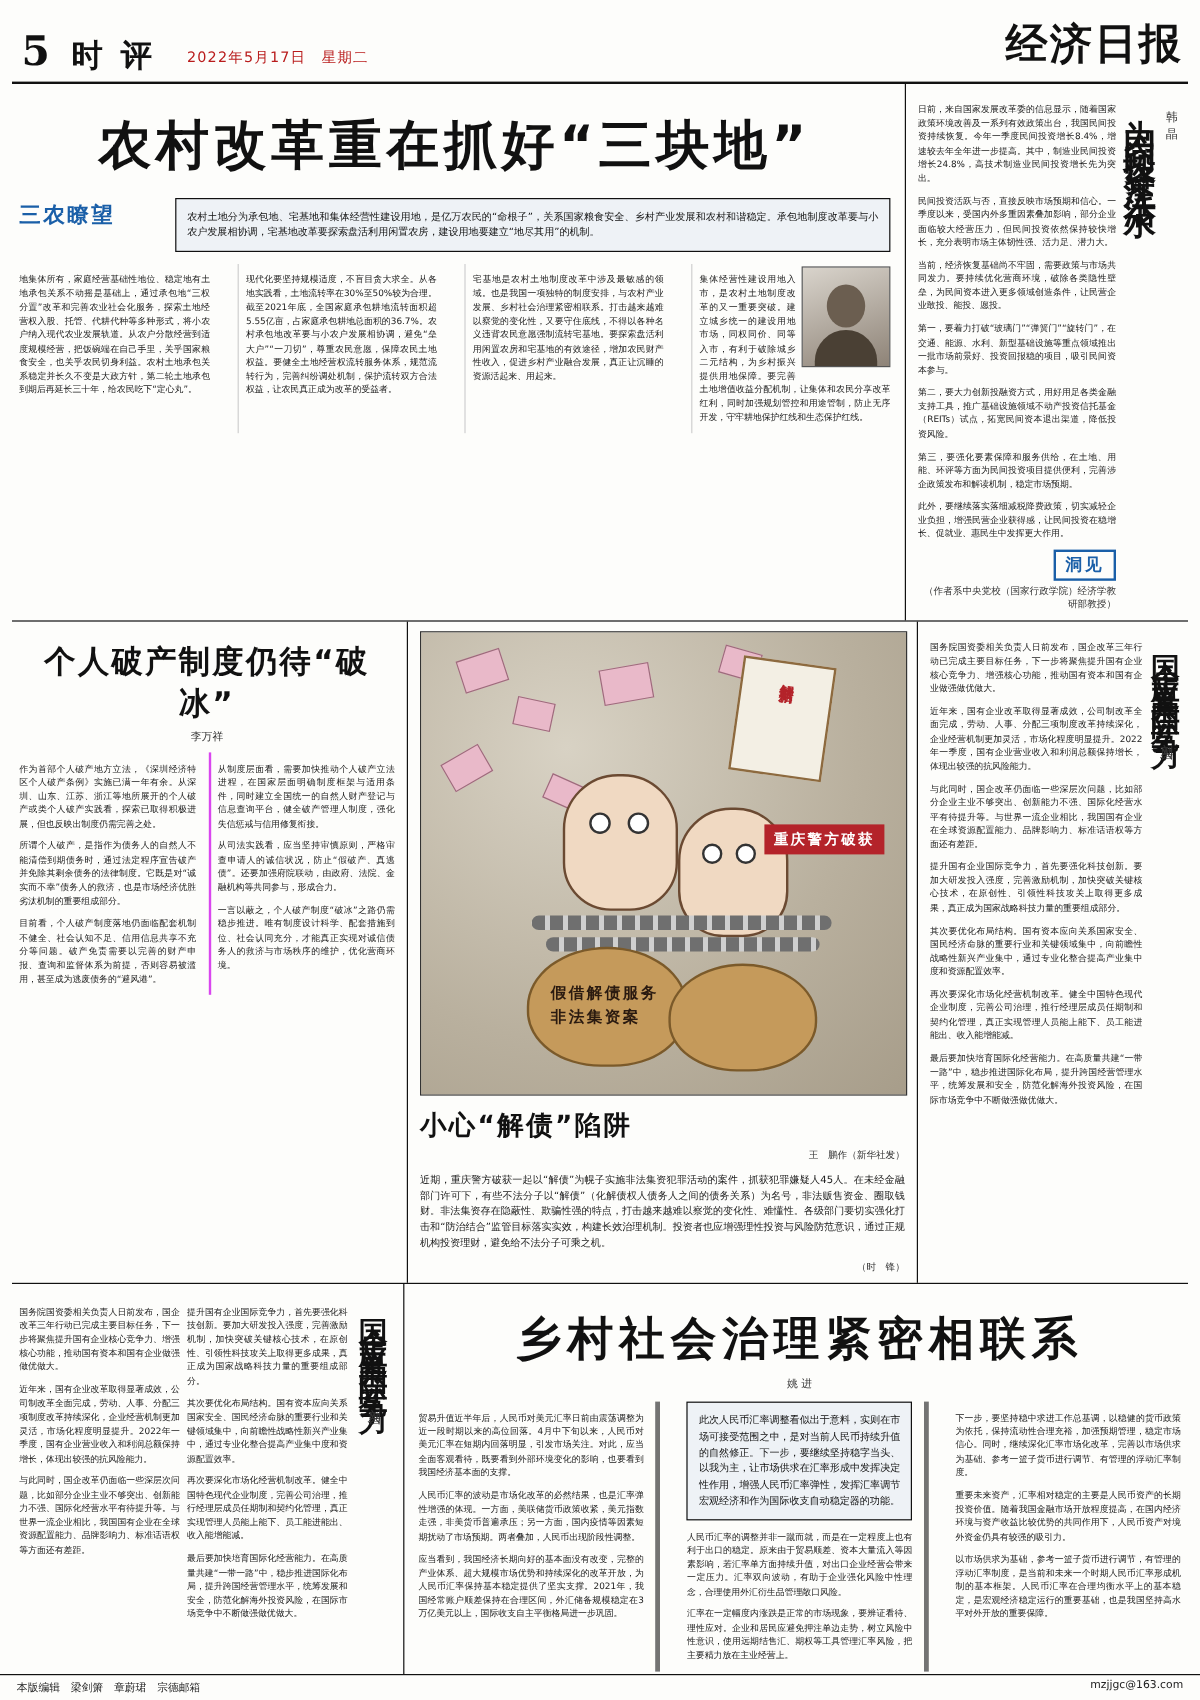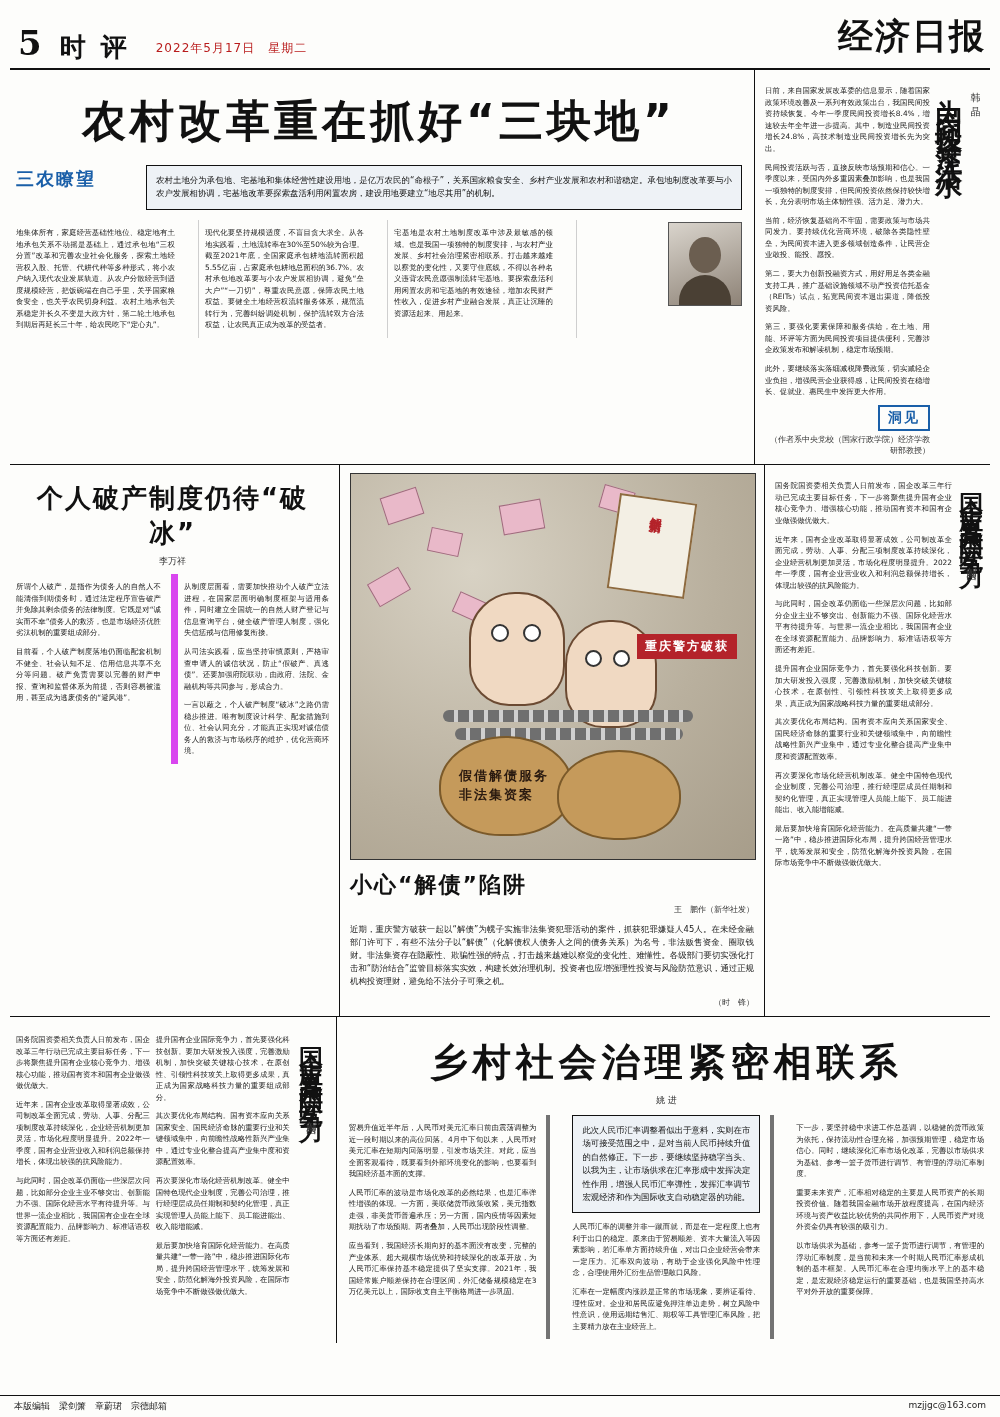--- a/index.html
+++ b/index.html
@@ -80,21 +80,21 @@
   .vert-right-title{font-size:27px;letter-spacing:9px;}
   .vert-author{writing-mode:vertical-rl;text-orientation:upright;font-size:10px;margin-top:6px;letter-spacing:2px;color:#333;}
 
   
   .mid-wrap{display:flex;border-bottom:1.5px solid #111;}
   .mid-left{width:330px;box-sizing:border-box;padding:10px 10px 6px 6px;border-right:1px solid #111;}
   .mid-center{width:425px;box-sizing:border-box;padding:8px 10px;border-right:1px solid #111;}
   .mid-right{width:225px;box-sizing:border-box;padding:8px 6px 8px 10px;}
   .head2{font-size:26px;font-weight:bold;letter-spacing:2px;text-align:center;margin:6px 0 2px;}
   .cols2{display:flex;gap:10px;margin-top:6px;}
-  .cols2 > div{flex:1;border-left:7px solid #d946ef;padding-left:6px;}
+  .cols2 > div{flex:1;border-left:2px solid #d946ef;padding-left:6px;}
   .cols2 > div:first-child{border-left:none;padding-left:0;}
 
   
   .cartoon{
     position:relative;width:100%;height:385px;border:1px solid #333;
     background:linear-gradient(#c9c2b4,#b7ae9d);
     overflow:hidden;
   }
   .cart-sky{position:absolute;inset:0;background:
      radial-gradient(circle at 30% 25%, #d8d2c4 0%, #b9b09e 60%, #a79d8a 100%);}
@@ -171,31 +171,33 @@
           <p class="col-text">地集体所有，家庭经营基础性地位、稳定地有土地承包关系不动摇是基础上，通过承包地“三权分置”改革和完善农业社会化服务，探索土地经营权入股、托管、代耕代种等多种形式，将小农户纳入现代农业发展轨道。从农户分散经营到适度规模经营，把饭碗端在自己手里，关乎国家粮食安全，也关乎农民切身利益。农村土地承包关系稳定并长久不变是大政方针，第二轮土地承包到期后再延长三十年，给农民吃下“定心丸”。</p>
         </div>
         <div>
           <p class="col-text">现代化要坚持规模适度，不盲目贪大求全。从各地实践看，土地流转率在30%至50%较为合理。截至2021年底，全国家庭承包耕地流转面积超5.55亿亩，占家庭承包耕地总面积的36.7%。农村承包地改革要与小农户发展相协调，避免“垒大户”“一刀切”，尊重农民意愿，保障农民土地权益。要健全土地经营权流转服务体系，规范流转行为，完善纠纷调处机制，保护流转双方合法权益，让农民真正成为改革的受益者。</p>
         </div>
         <div>
           <p class="col-text">宅基地是农村土地制度改革中涉及最敏感的领域。也是我国一项独特的制度安排，与农村产业发展、乡村社会治理紧密相联系。打击越来越难以察觉的变化性，又要守住底线，不得以各种名义违背农民意愿强制流转宅基地。要探索盘活利用闲置农房和宅基地的有效途径，增加农民财产性收入，促进乡村产业融合发展，真正让沉睡的资源活起来、用起来。</p>
         </div>
         <div>
           <div class="portrait"></div>
+          <p class="col-text">集体经营性建设用地入市，是农村土地制度改革的又一重要突破。建立城乡统一的建设用地市场，同权同价、同等入市，有利于破除城乡二元结构，为乡村振兴提供用地保障。要完善土地增值收益分配机制，让集体和农民分享改革红利，同时加强规划管控和用途管制，防止无序开发，守牢耕地保护红线和生态保护红线。</p>
         </div>
       </div>
     </div>
 
     <div class="top-right">
       <div style="flex:1;display:flex;flex-direction:column;">
         <div style="display:flex;gap:6px;">
           <div style="flex:1;">
             <p class="col-text">日前，来自国家发展改革委的信息显示，随着国家政策环境改善及一系列有效政策出台，我国民间投资持续恢复。今年一季度民间投资增长8.4%，增速较去年全年进一步提高。其中，制造业民间投资增长24.8%，高技术制造业民间投资增长先为突出。</p>
-            <p class="col-text">民间投资活跃与否，直接反映市场预期和信心。一季度以来，受国内外多重因素叠加影响，也是我国一项独特的制度安排，但民间投资依然保持较快增长，充分表明市场主体韧性强、活力足、潜力大。</p>
+            <p class="col-text">民间投资活跃与否，直接反映市场预期和信心。一季度以来，受国内外多重因素叠加影响，部分企业面临较大经营压力，但民间投资依然保持较快增长，充分表明市场主体韧性强、活力足、潜力大。</p>
             <p class="col-text">当前，经济恢复基础尚不牢固，需要政策与市场共同发力。要持续优化营商环境，破除各类隐性壁垒，为民间资本进入更多领域创造条件，让民营企业敢投、能投、愿投。</p>
+            <p class="col-text">第一，要着力打破“玻璃门”“弹簧门”“旋转门”，在交通、能源、水利、新型基础设施等重点领域推出一批市场前景好、投资回报稳的项目，吸引民间资本参与。</p>
             <p class="col-text">第二，要大力创新投融资方式，用好用足各类金融支持工具，推广基础设施领域不动产投资信托基金（REITs）试点，拓宽民间资本退出渠道，降低投资风险。</p>
             <p class="col-text">第三，要强化要素保障和服务供给，在土地、用能、环评等方面为民间投资项目提供便利，完善涉企政策发布和解读机制，稳定市场预期。</p>
             <p class="col-text">此外，要继续落实落细减税降费政策，切实减轻企业负担，增强民营企业获得感，让民间投资在稳增长、促就业、惠民生中发挥更大作用。</p>
             <div style="text-align:right;margin-top:6px;">
               <span class="stamp">洞见</span>
             </div>
             <div class="sig">（作者系中央党校（国家行政学院）经济学教研部教授）</div>
           </div>
           <div style="width:26px;flex:none;display:flex;flex-direction:column;align-items:center;">
             <div class="vtitle vert-right-title">为民间投资注入活水</div>
@@ -208,20 +210,21 @@
     </div>
   </div>
 
   <div class="mid-wrap">
 
     <div class="mid-left">
       <div class="head2">个人破产制度仍待“破冰”</div>
       <div class="byline">李万祥</div>
       <div class="cols2">
         <div>
+          <p class="col-text">作为首部个人破产地方立法，《深圳经济特区个人破产条例》实施已满一年有余。从深圳、山东、江苏、浙江等地所展开的个人破产或类个人破产实践看，探索已取得积极进展，但也反映出制度仍需完善之处。</p>
           <p class="col-text">所谓个人破产，是指作为债务人的自然人不能清偿到期债务时，通过法定程序宣告破产并免除其剩余债务的法律制度。它既是对“诚实而不幸”债务人的救济，也是市场经济优胜劣汰机制的重要组成部分。</p>
           <p class="col-text">目前看，个人破产制度落地仍面临配套机制不健全、社会认知不足、信用信息共享不充分等问题。破产免责需要以完善的财产申报、查询和监督体系为前提，否则容易被滥用，甚至成为逃废债务的“避风港”。</p>
         </div>
         <div>
           <p class="col-text">从制度层面看，需要加快推动个人破产立法进程，在国家层面明确制度框架与适用条件，同时建立全国统一的自然人财产登记与信息查询平台，健全破产管理人制度，强化失信惩戒与信用修复衔接。</p>
           <p class="col-text">从司法实践看，应当坚持审慎原则，严格审查申请人的诚信状况，防止“假破产、真逃债”。还要加强府院联动，由政府、法院、金融机构等共同参与，形成合力。</p>
           <p class="col-text">一言以蔽之，个人破产制度“破冰”之路仍需稳步推进。唯有制度设计科学、配套措施到位、社会认同充分，才能真正实现对诚信债务人的救济与市场秩序的维护，优化营商环境。</p>
         </div>
       </div>
     </div>

